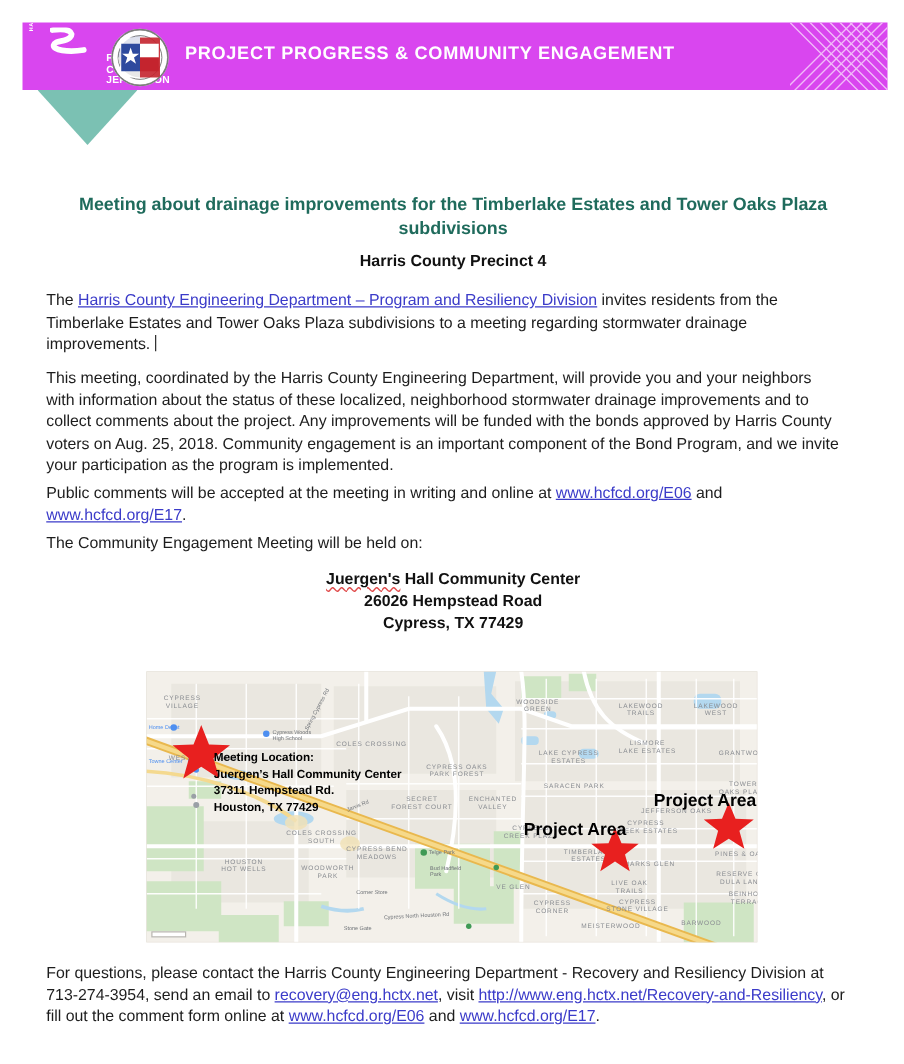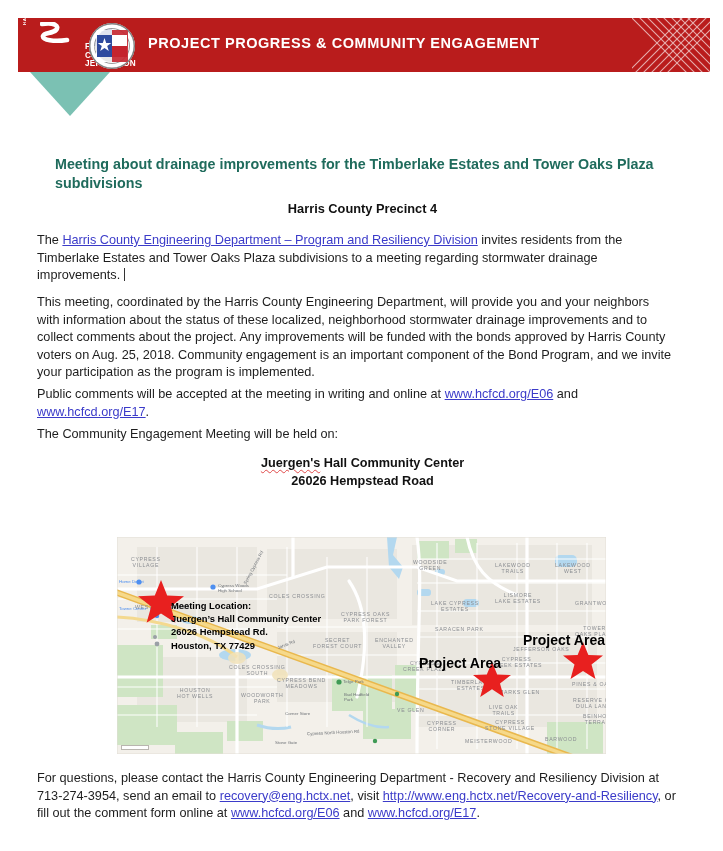--- a/index.html
+++ b/index.html
@@ -16,21 +16,21 @@
     color: #1a1a1a;
   }
 
   
   .banner {
     position: absolute;
     left: 18px;
     top: 18px;
     width: 692px;
     height: 54px;
-    background: #b91c1c;
+    background: #d946ef;
     overflow: hidden;
   }
   .banner-hatch {
     position: absolute;
     right: 0;
     top: 0;
     width: 78px;
     height: 54px;
     overflow: hidden;
     opacity: .75;
@@ -125,20 +125,21 @@
     position: absolute;
     left: 0;
     top: 0;
     width: 723px;
   }
   .title {
     position: absolute;
     left: 55px;
     top: 155px;
     width: 615px;
+    text-align: center;
     font-size: 14.3px;
     font-weight: bold;
     line-height: 19px;
     color: #1f6b5c;
   }
   .subtitle {
     position: absolute;
     left: 55px;
     top: 201px;
     width: 615px;
@@ -331,20 +332,21 @@
     <span>Public comments will be accepted at the meeting in writing and online at </span><a class="link" href="#">www.hcfcd.org/E06</a><span> and </span><a class="link" href="#">www.hcfcd.org/E17</a><span>.</span>
   </div>
 
   <div class="para p4">The Community Engagement Meeting will be held on:</div>
 
   <div class="meeting-block">
     <div>
       <span class="spell">Juergen's</span><span> Hall Community Center</span>
     </div>
     <div>26026 Hempstead Road</div>
+    <div>Cypress, TX 77429</div>
   </div>
 
   <div class="map">
     <svg width="489" height="217" viewBox="0 0 489 217" xmlns="http://www.w3.org/2000/svg">
       <rect x="0" y="0" width="489" height="217" fill="#f3f0ea"></rect>
 
       <g fill="#eae7e0">
         <rect x="20" y="10" width="120" height="75"></rect>
         <rect x="150" y="12" width="130" height="70"></rect>
         <rect x="295" y="8" width="180" height="80"></rect>
@@ -482,21 +484,21 @@
     </div>
     <div class="star" style="left:445px;top:104px;">
       <svg width="42" height="40" viewBox="0 0 42 40" xmlns="http://www.w3.org/2000/svg">
         <polygon points="21,1 26.4,14 41,14.6 29.5,23.6 33.5,38 21,30 8.5,38 12.5,23.6 1,14.6 15.6,14" fill="#e8201f"></polygon>
       </svg>
     </div>
 
     <div class="callout" style="left:42px;top:62px;margin-left:12px;">
       <div>Meeting Location:</div>
       <div>Juergen’s Hall Community Center</div>
-      <div>26026 Hempstead Rd.</div>
+      <div>37311 Hempstead Rd.</div>
       <div>Houston, TX 77429</div>
     </div>
 
     <div class="proj-label" style="left:302px;top:118px;">Project Area</div>
     <div class="proj-label" style="left:406px;top:95px;">Project Area</div>
 
     <div class="scalebar"></div>
   </div>
 
   <div class="footer-para">

